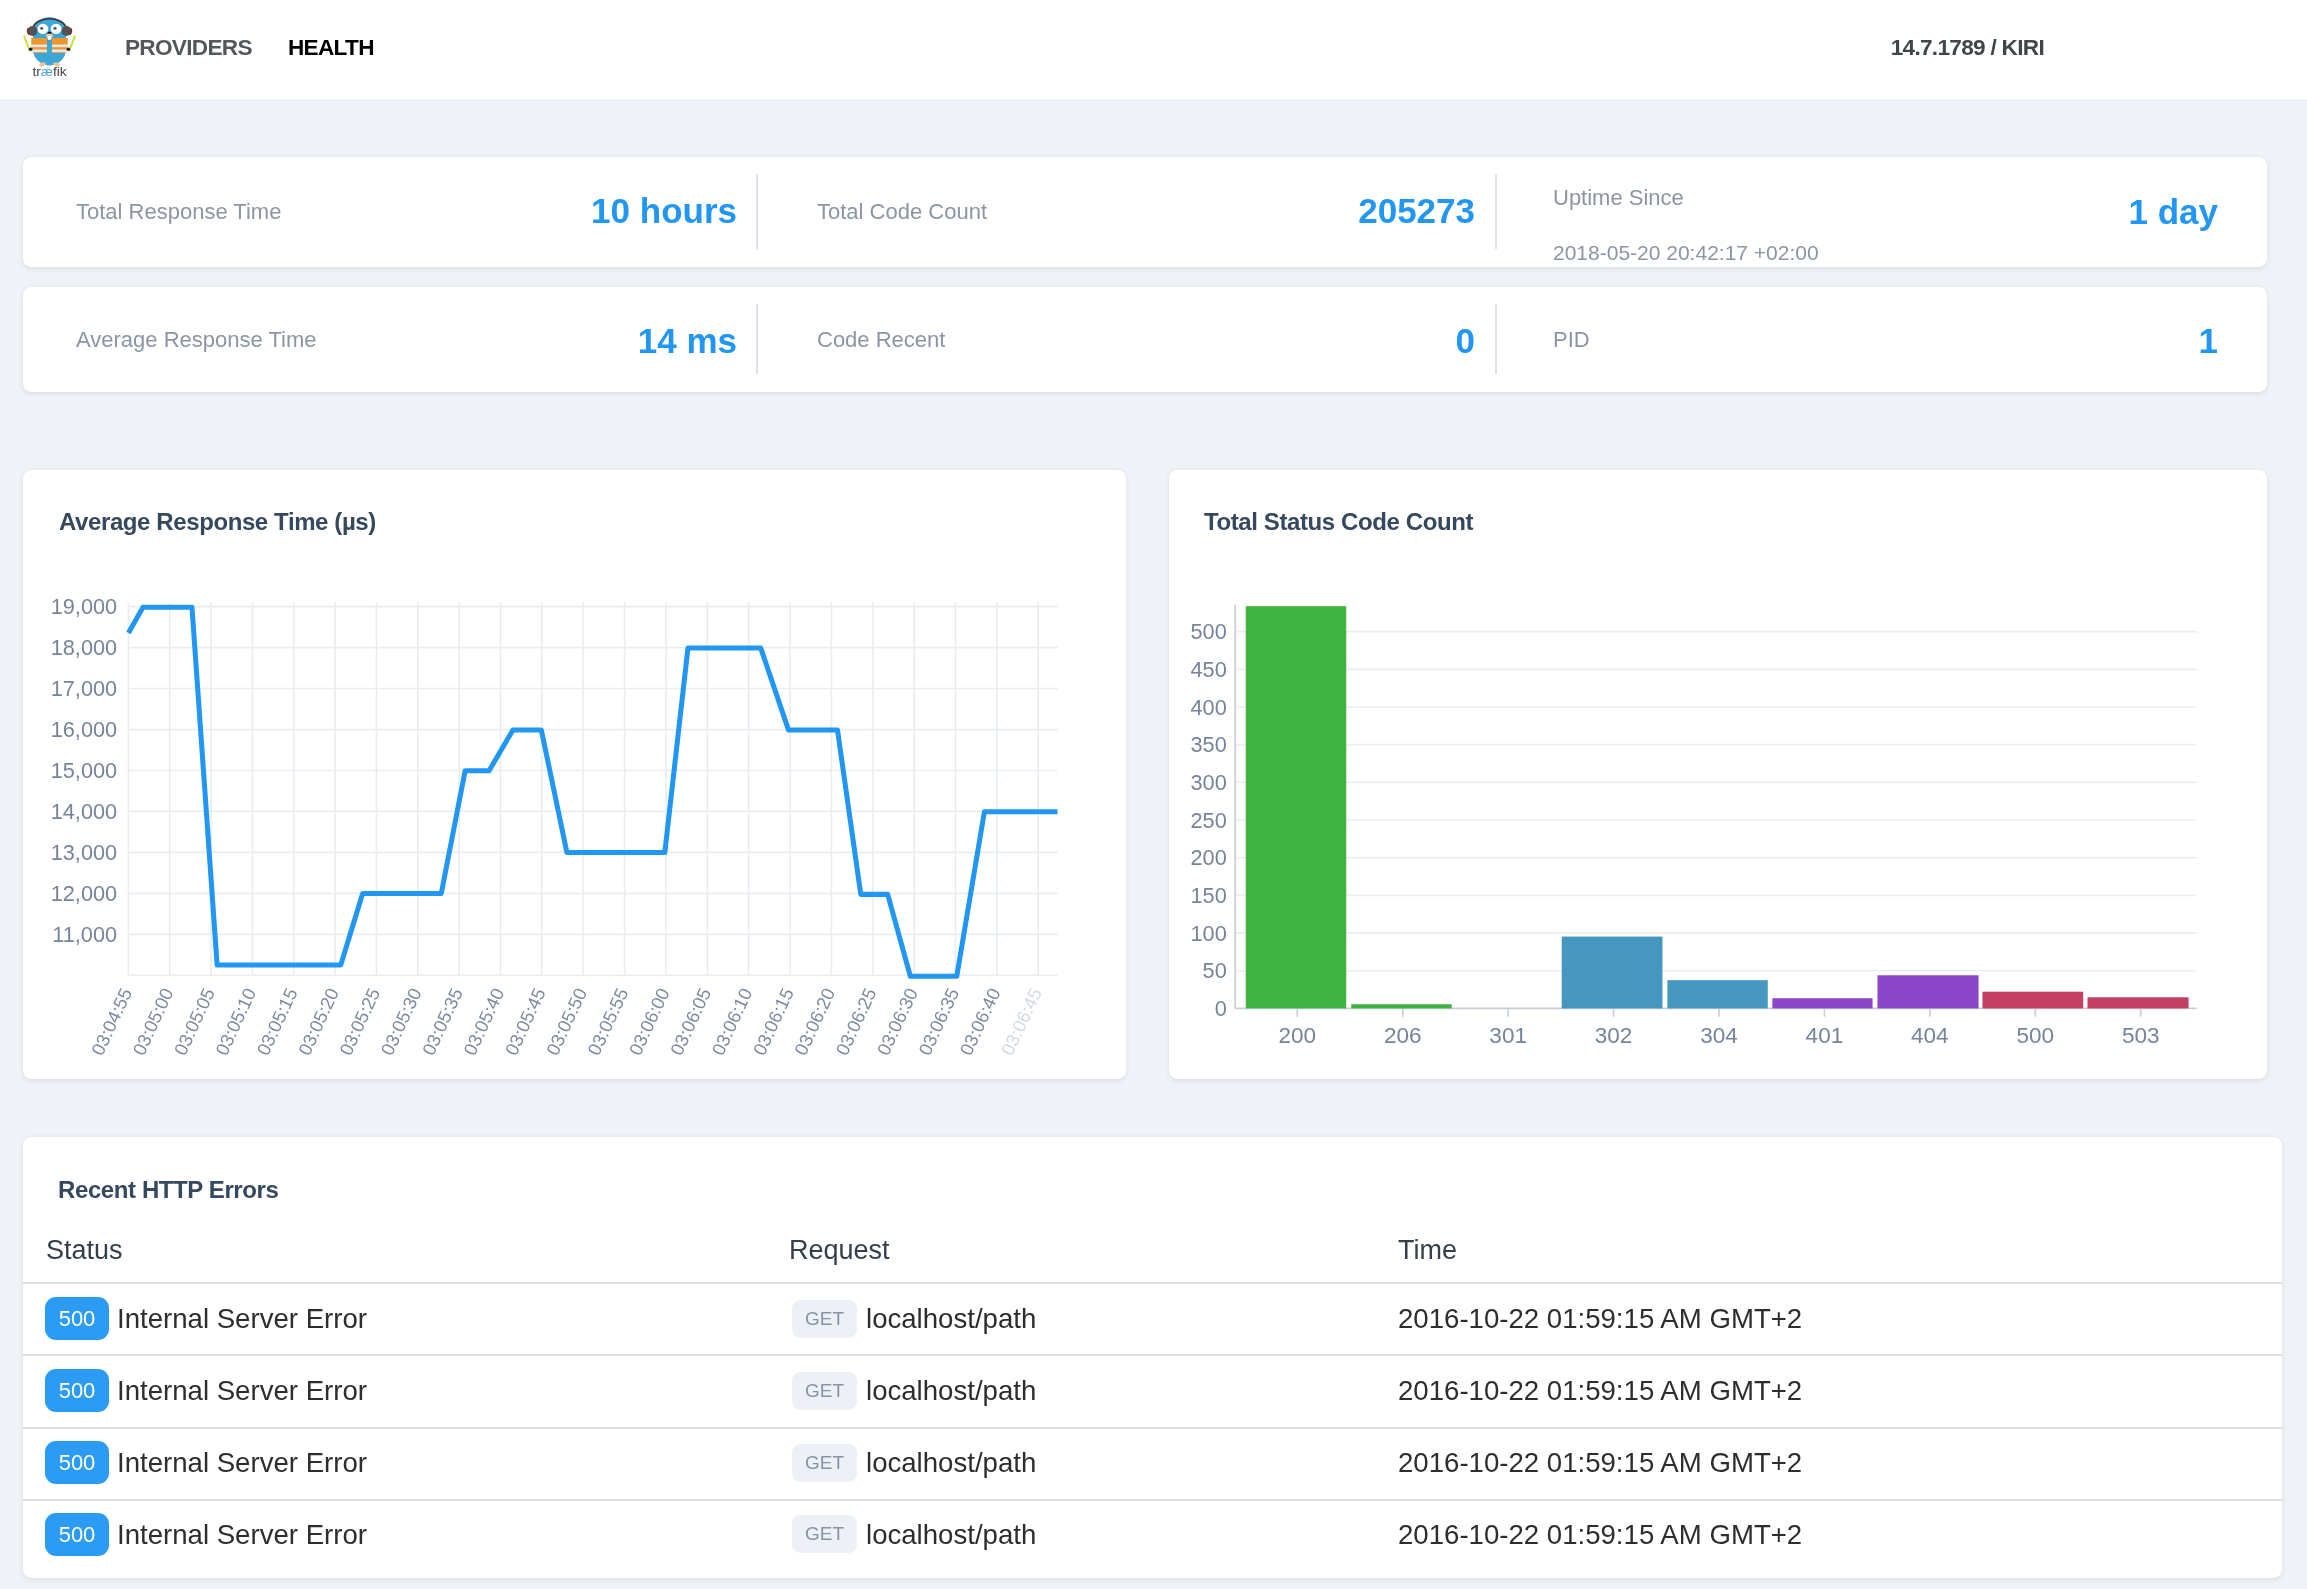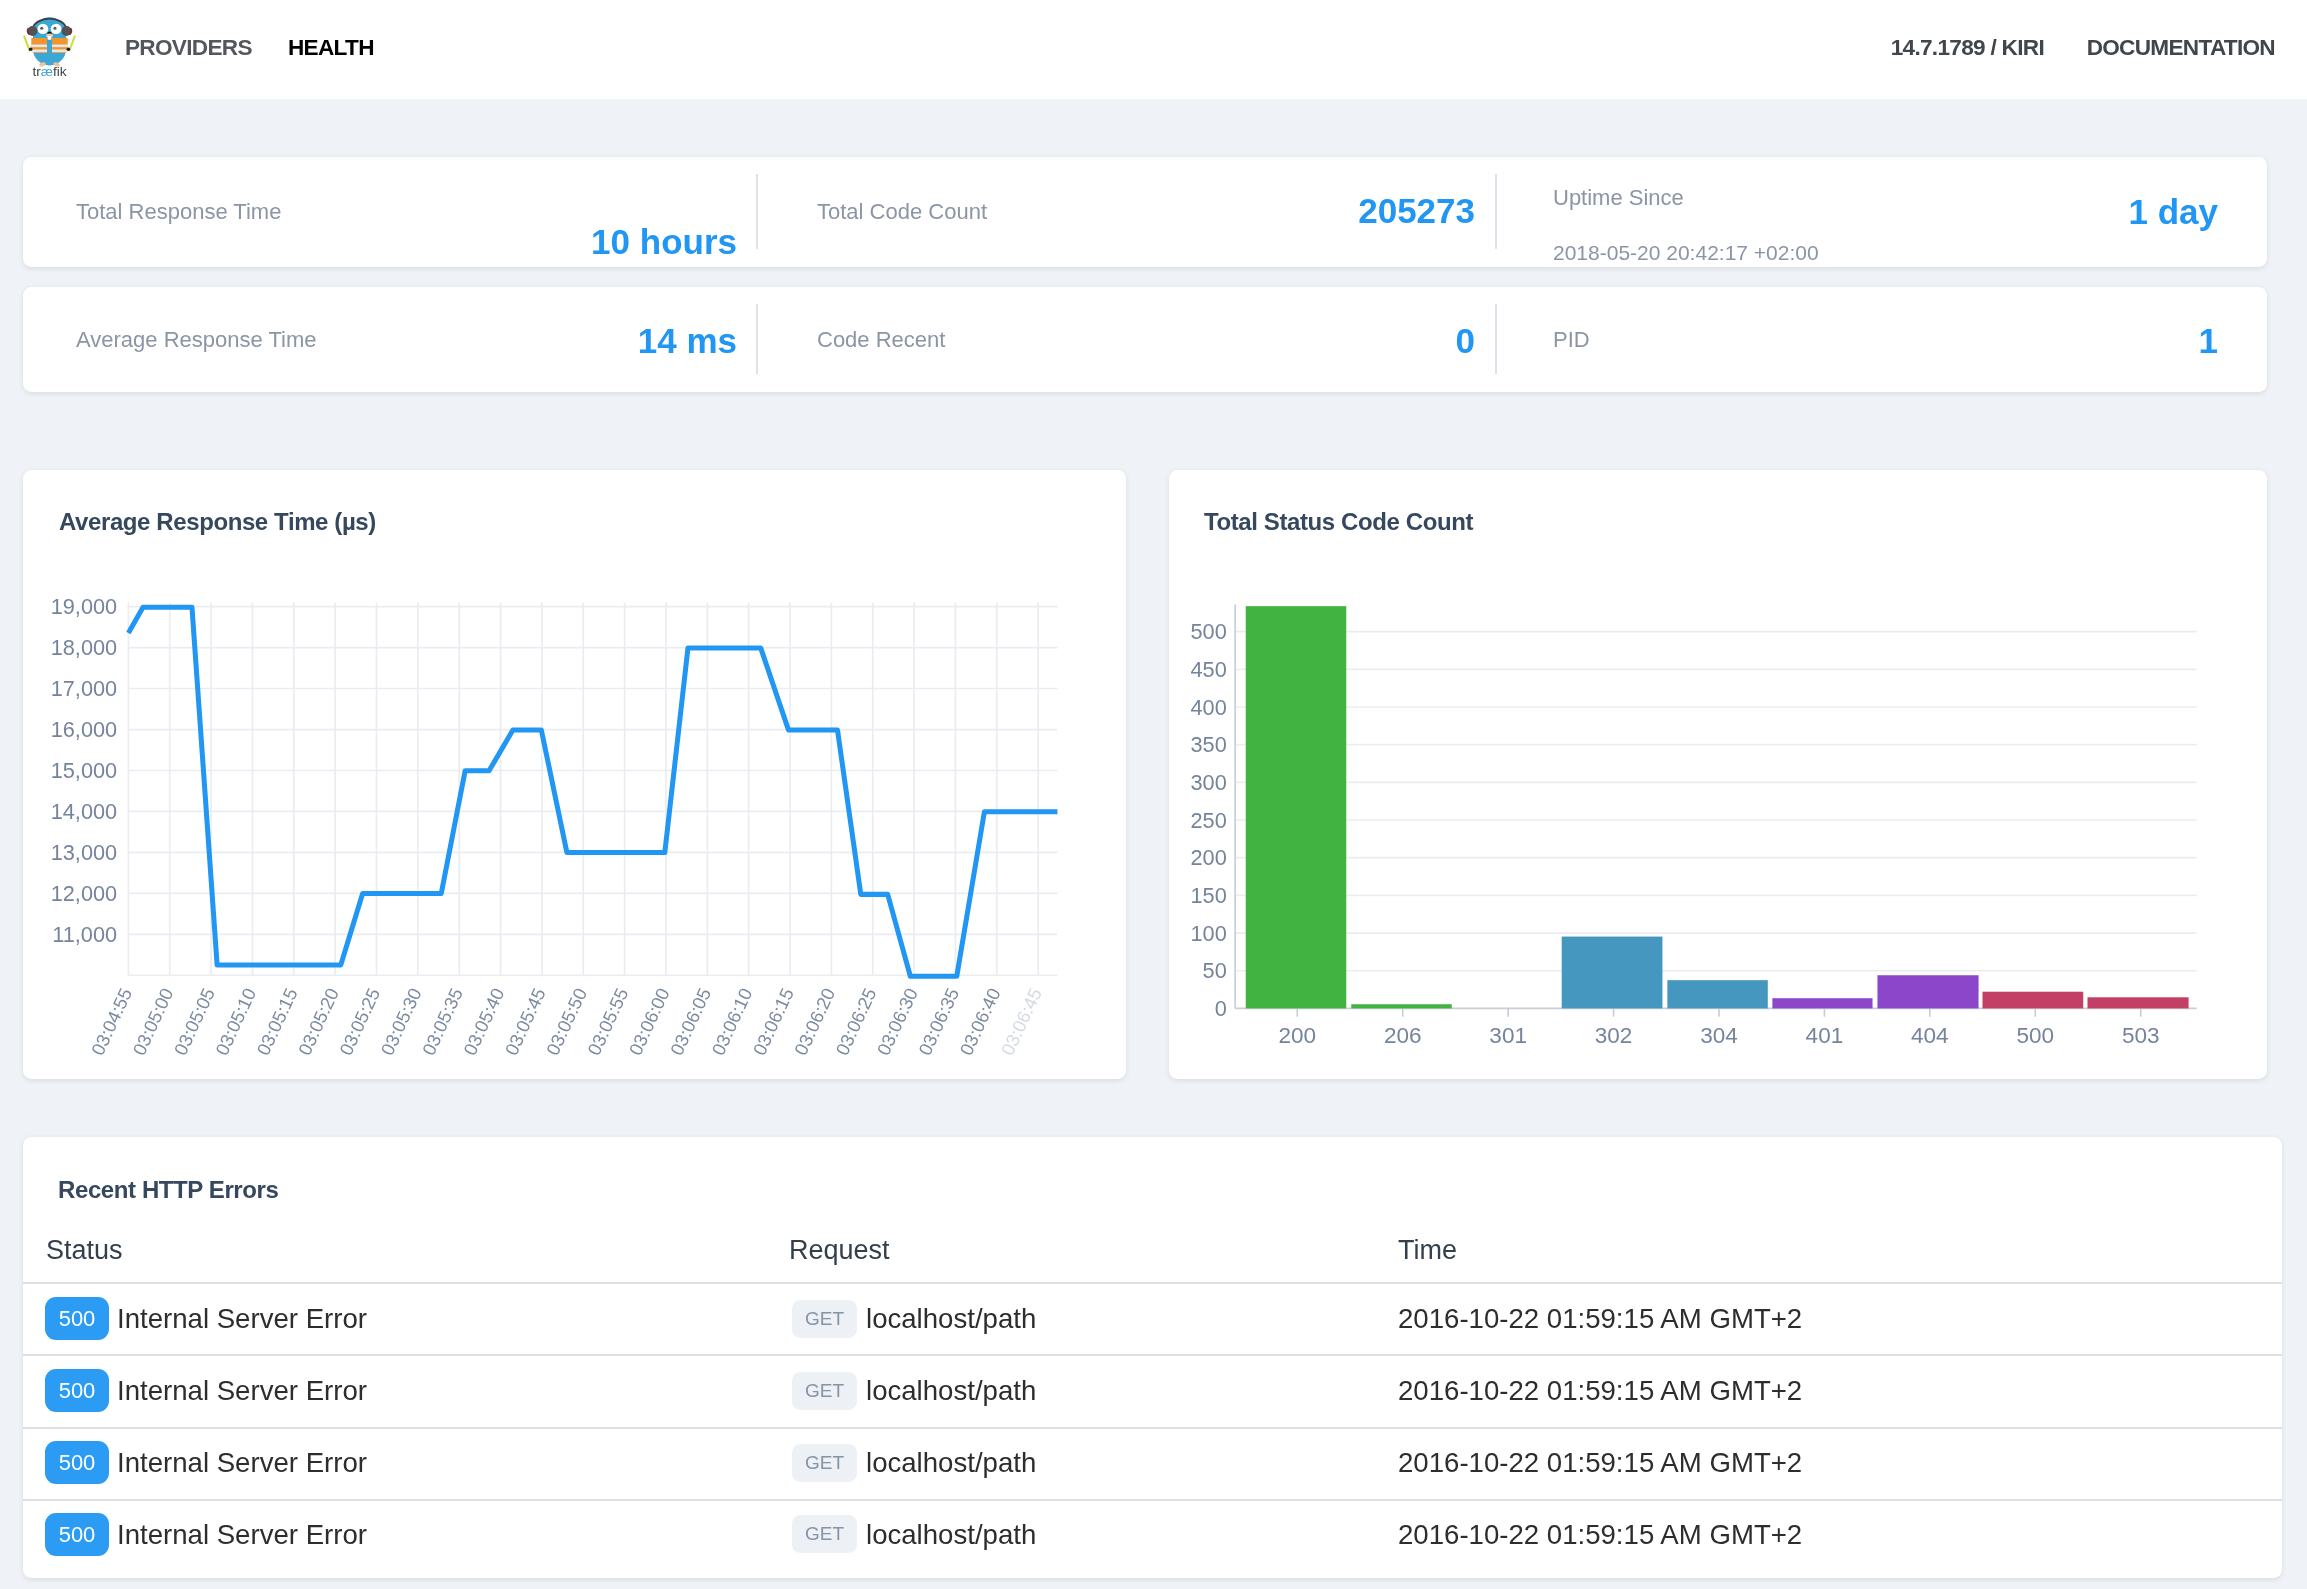--- a/index.html
+++ b/index.html
@@ -48,26 +48,25 @@
     <circle cx="9.2" cy="44.5" r="2.2" fill="#1d1d1d"></circle>
     <circle cx="54.8" cy="44.5" r="2.2" fill="#1d1d1d"></circle>
     <ellipse cx="23.5" cy="62.8" rx="4.0" ry="2.3" fill="#efc39a" transform="rotate(-18 23.5 62.8)"></ellipse>
     <ellipse cx="40.5" cy="62.8" rx="4.0" ry="2.3" fill="#efc39a" transform="rotate(18 40.5 62.8)"></ellipse>
     <text x="32" y="76.5" text-anchor="middle" font-size="16.5" font-family="Liberation Sans,sans-serif" fill="#3f4348">tr<tspan fill="#39a5d9">æ</tspan>fik</text>
   </svg>
   </div>
   <div class="navlink" style="left:125px;color:#53575c;">PROVIDERS</div>
   <div class="navlink" style="left:288px;color:#000000;">HEALTH</div>
   <div class="navlink" style="right:263px;color:#40464c;">14.7.1789 / KIRI</div>
-  <div class="navlink" style="right:32px;color:#40464c;">DOCUMENTATION</div>
 </div>
 
 <div class="card" style="left:23.4px;top:157px;width:2244px;height:110px;"></div>
 <div class="statlabel" style="left:76px;top:199px;">Total Response Time</div>
-<div class="statval" style="right:1570px;top:191px;margin-top:31px;">10 hours</div>
+<div class="statval" style="right:1570px;top:191px;">10 hours</div>
 <div class="vdiv" style="left:756px;top:174px;height:75px;"></div>
 <div class="statlabel" style="left:817px;top:199px;">Total Code Count</div>
 <div class="statval" style="right:832px;top:191px;">205273</div>
 <div class="vdiv" style="left:1495px;top:174px;height:75px;"></div>
 <div class="statlabel" style="left:1553px;top:185px;">Uptime Since</div>
 <div class="statlabel" style="left:1553px;top:217px;font-size:21px;margin-top:24px;">2018-05-20 20:42:17 +02:00</div>
 <div class="statval" style="right:89px;top:192px;">1 day</div>
 
 <div class="card" style="left:23.4px;top:287px;width:2244px;height:105px;"></div>
 <div class="statlabel" style="left:76px;top:327px;">Average Response Time</div>

